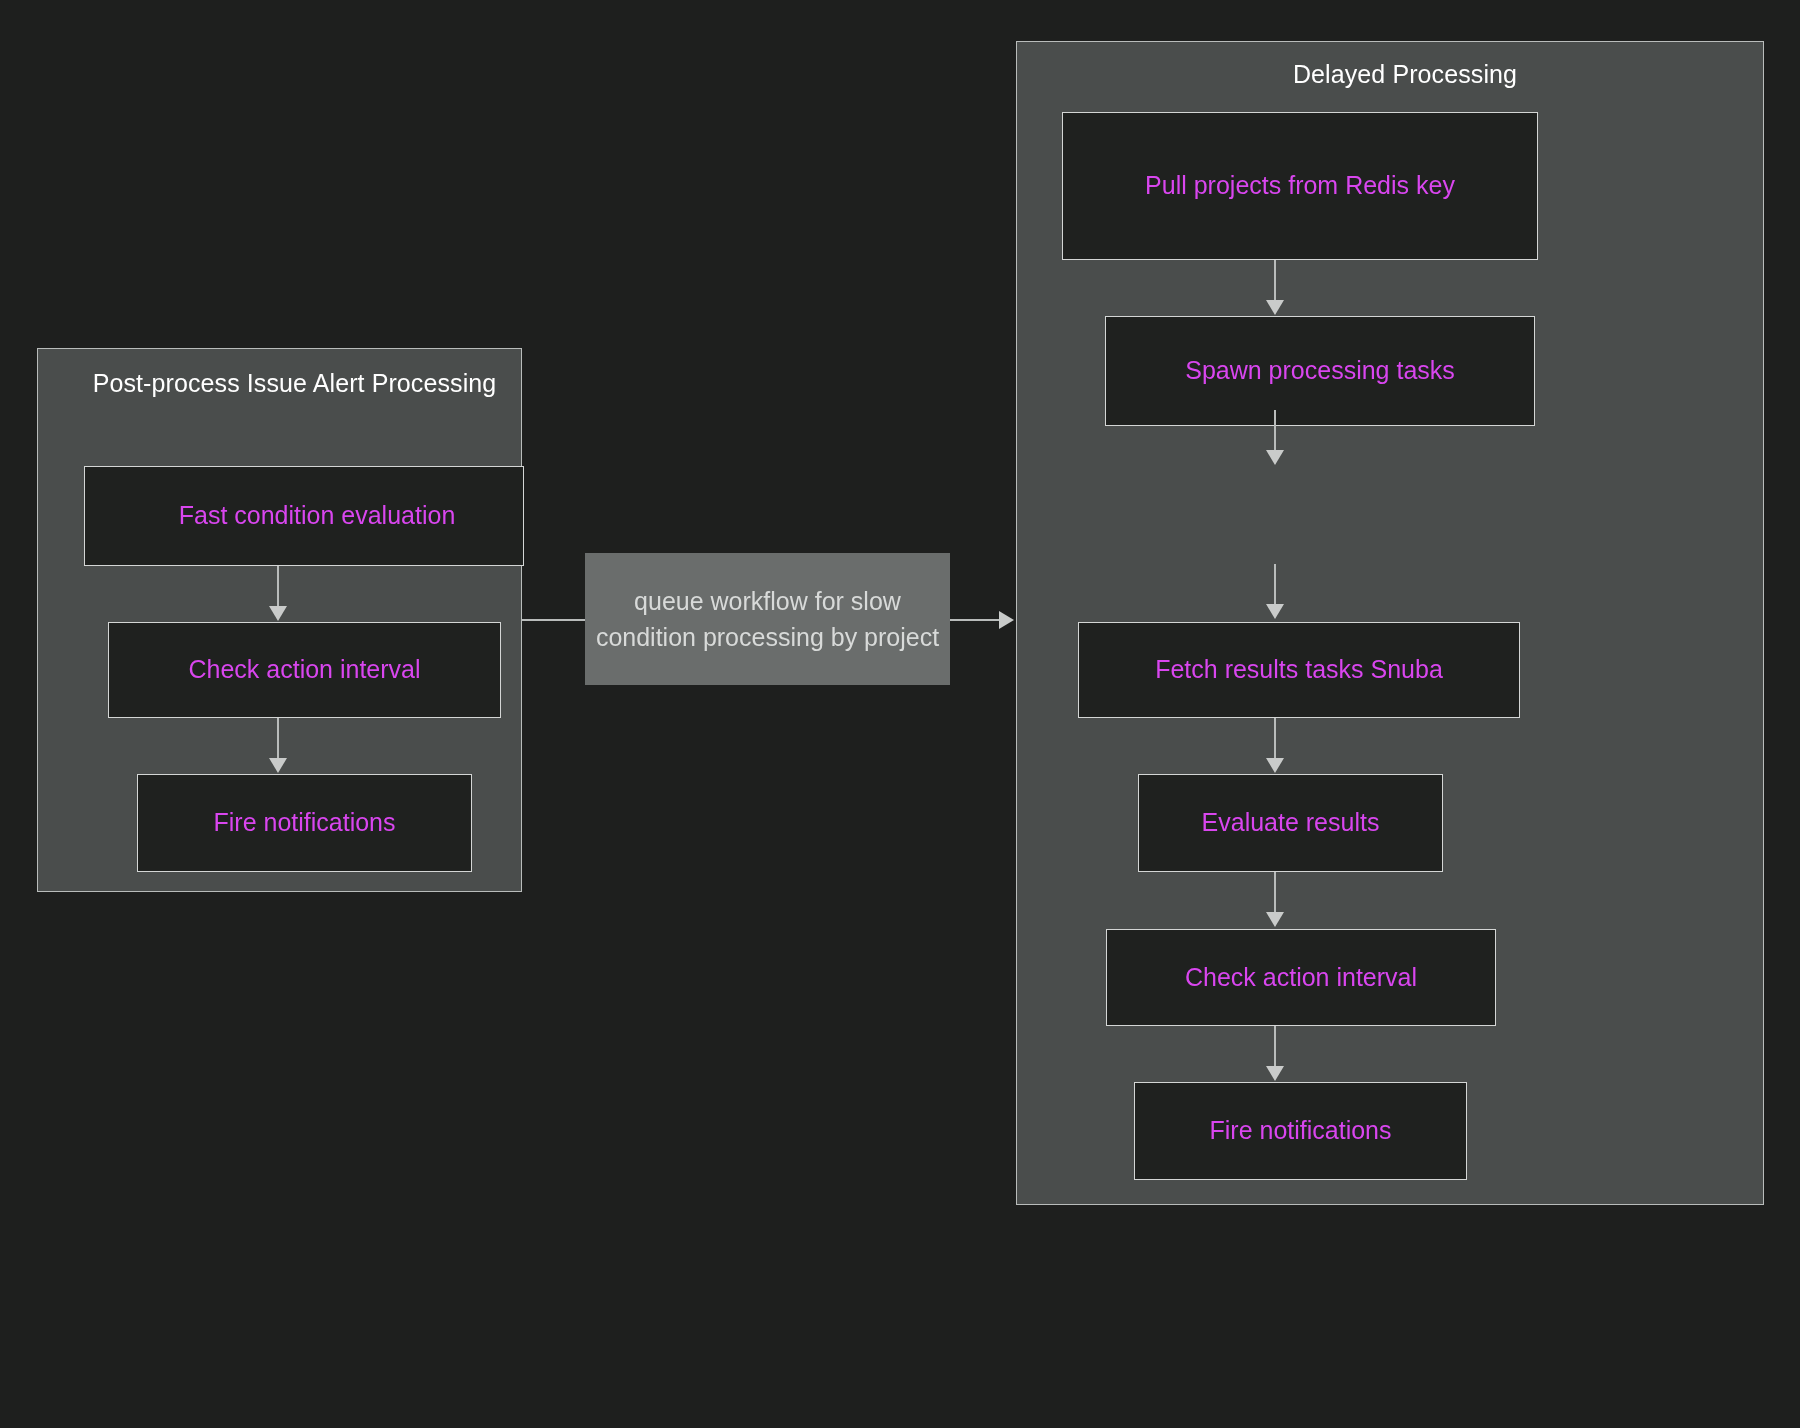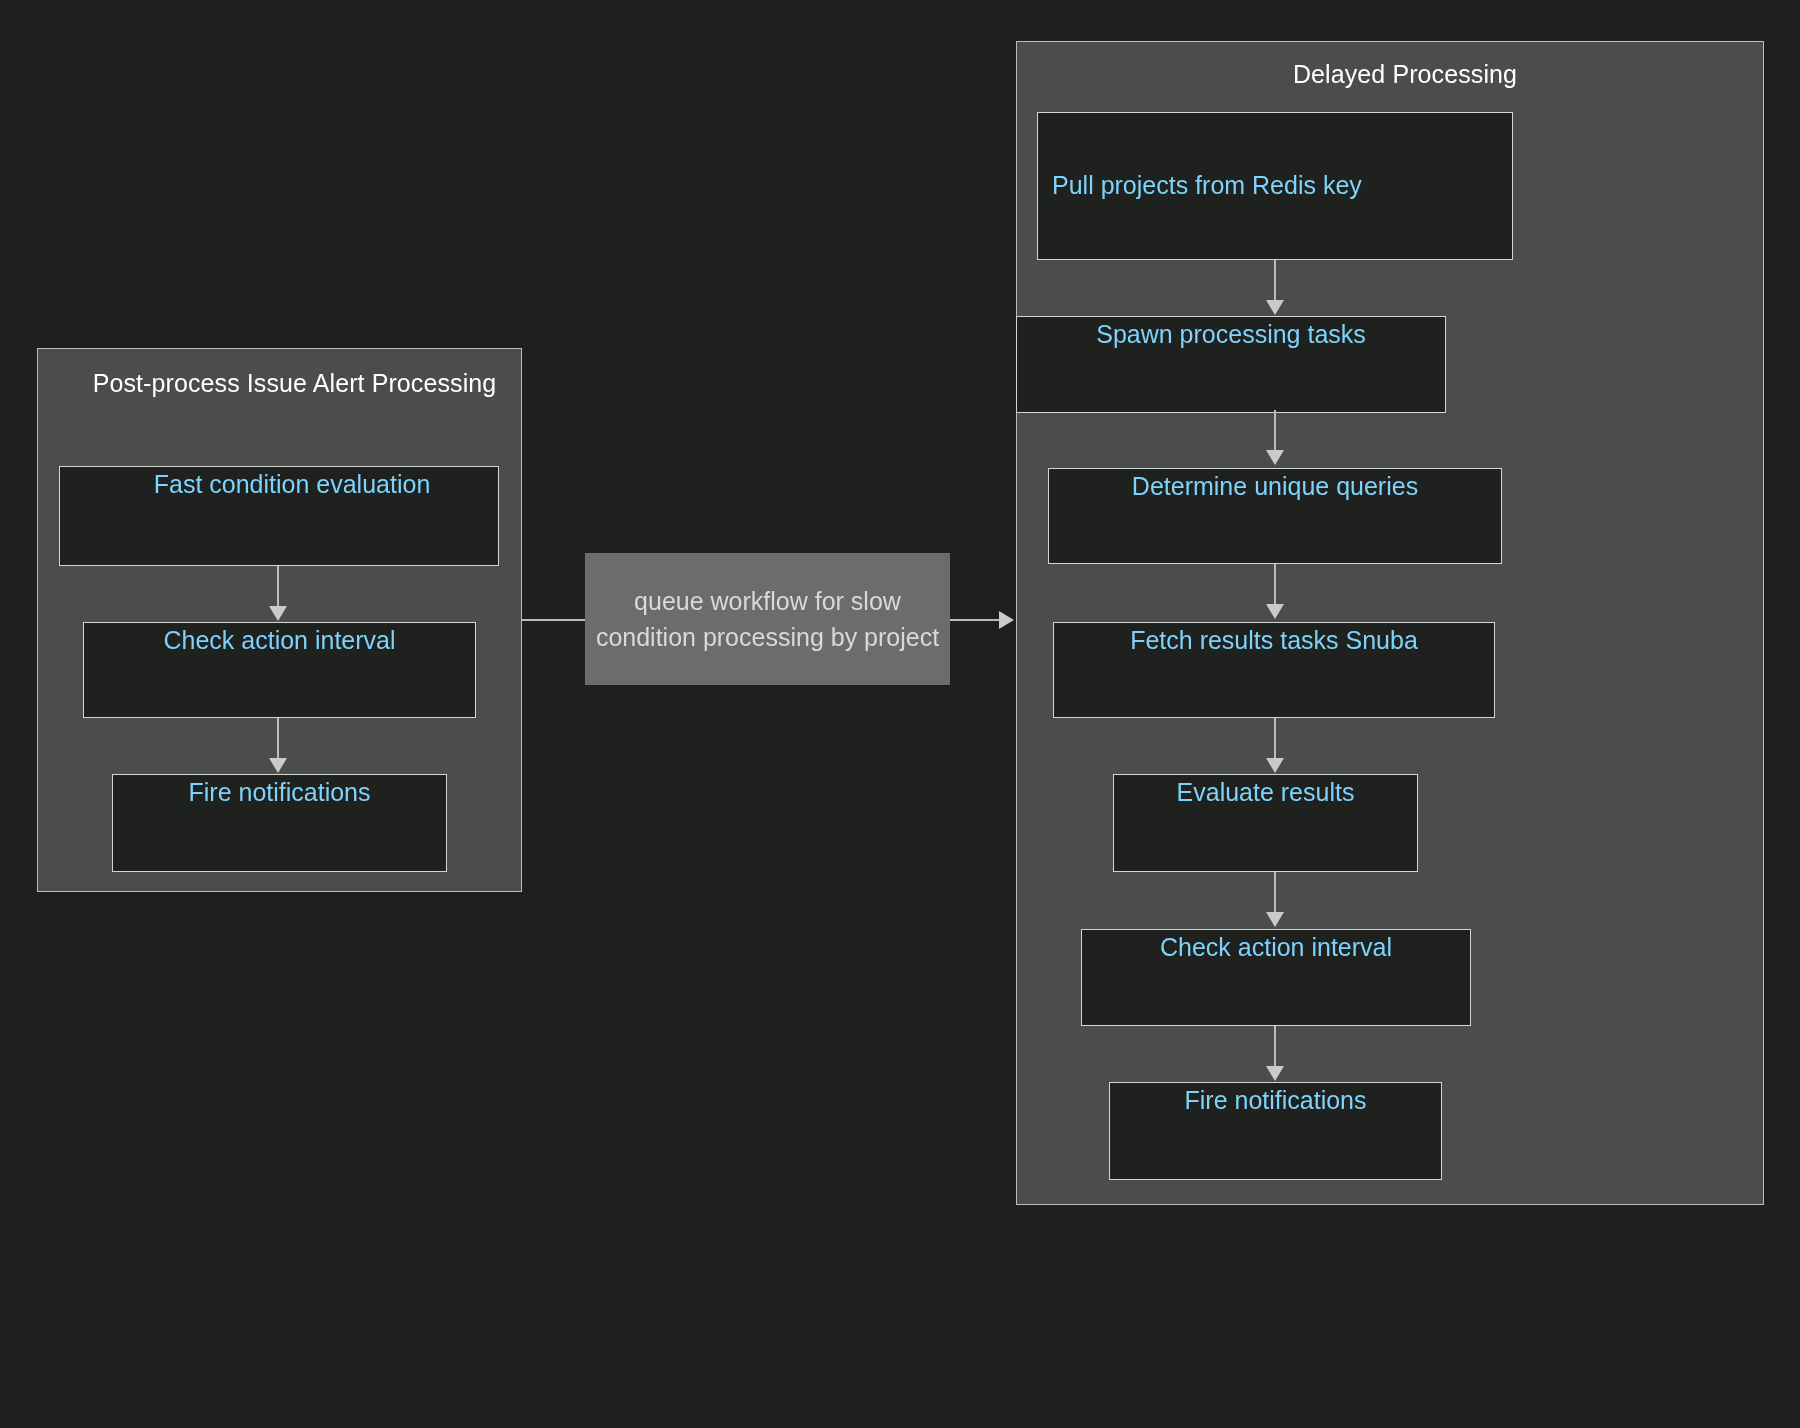--- a/index.html
+++ b/index.html
@@ -41,27 +41,28 @@
     margin-left: 30px;
   }
 
   
   .node {
     position: absolute;
     background: #1f211f;
     border: 1px solid #d4d6d5;
     box-sizing: border-box;
     display: flex;
-    align-items: flex-start;
+    align-items: center;
     justify-content: center;
     text-align: center;
-    color: #7dd3fc;
+    color: #d946ef;
     font-size: 25px;
     line-height: 1.42;
     padding: 0 14px;
+    margin-left: 25px;
   }
 
   
   .edge-line-v {
     position: absolute;
     width: 2px;
     background: #b9bcbb;
   }
   .edge-line-h {
     position: absolute;
@@ -139,30 +140,27 @@
     <div class="subgraph-title" style="top:15px;">Delayed Processing</div>
   </div>
 
   <div class="node" style="left:1037px; top:112px; width:476px; height:148px; flex-direction:column;">
     <span style="max-width:330px;">Pull projects from Redis key</span>
   </div>
 
   <div class="edge-line-v" style="left:1274px; top:260px; height:44px;"></div>
   <div class="arrow-down" style="left:1266px; top:300px;"></div>
 
-  <div class="node" style="left:1016px; top:316px; width:430px; height:97px;">
+  <div class="node" style="left:1080px; top:316px; width:430px; height:110px;">
     <span>Spawn processing tasks</span>
   </div>
 
   <div class="edge-line-v" style="left:1274px; top:410px; height:44px;"></div>
   <div class="arrow-down" style="left:1266px; top:450px;"></div>
 
-  <div class="node" style="left:1048px; top:468px; width:454px; height:96px;">
-    <span>Determine unique queries</span>
-  </div>
 
   <div class="edge-line-v" style="left:1274px; top:564px; height:44px;"></div>
   <div class="arrow-down" style="left:1266px; top:604px;"></div>
 
   <div class="node" style="left:1053px; top:622px; width:442px; height:96px;">
     <span>Fetch results tasks Snuba</span>
   </div>
 
   <div class="edge-line-v" style="left:1274px; top:718px; height:44px;"></div>
   <div class="arrow-down" style="left:1266px; top:758px;"></div>

